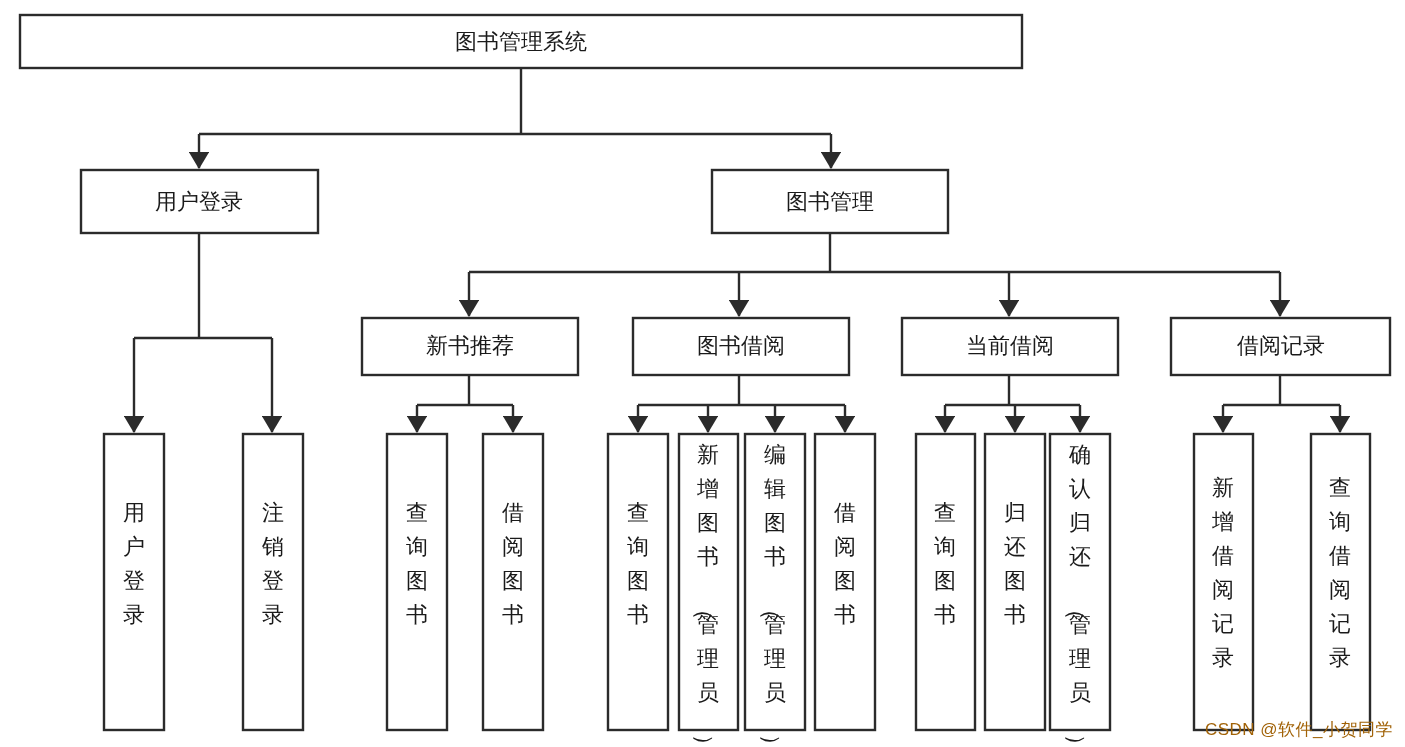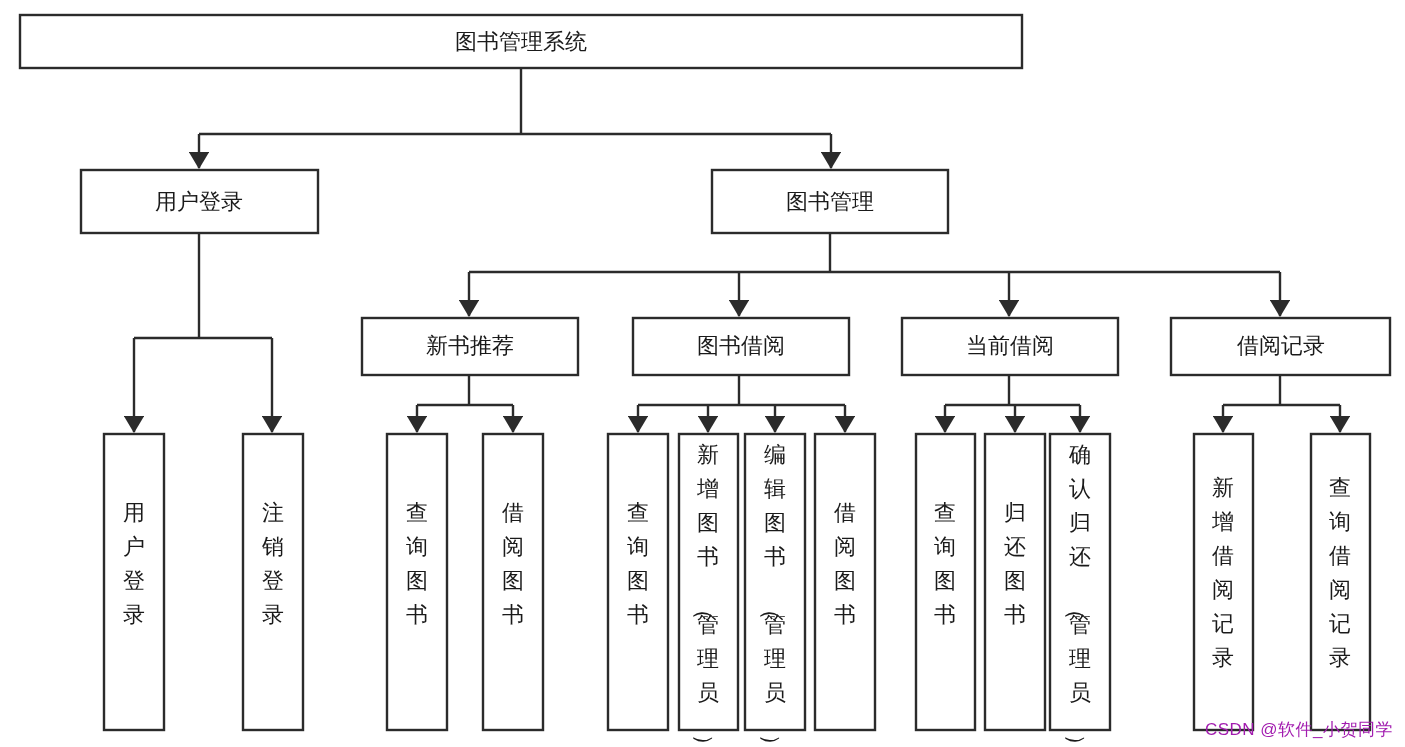--- a/index.html
+++ b/index.html
@@ -47,21 +47,21 @@
   .node-label-v {
     fill: #1a1a1a;
     font-family: "Liberation Sans", "DejaVu Sans", sans-serif;
     font-size: 22px;
     text-anchor: middle;
   }
   .watermark {
     position: absolute;
     right: 12px;
     bottom: 6px;
-    color: #a21caf;
+    color: #a16207;
     font-size: 17px;
     font-family: "Liberation Sans", "DejaVu Sans", sans-serif;
     letter-spacing: 0.5px;
     white-space: nowrap;
     user-select: none;
     margin-top: 37px;
   }
 </style>
 </head>
 <body>

